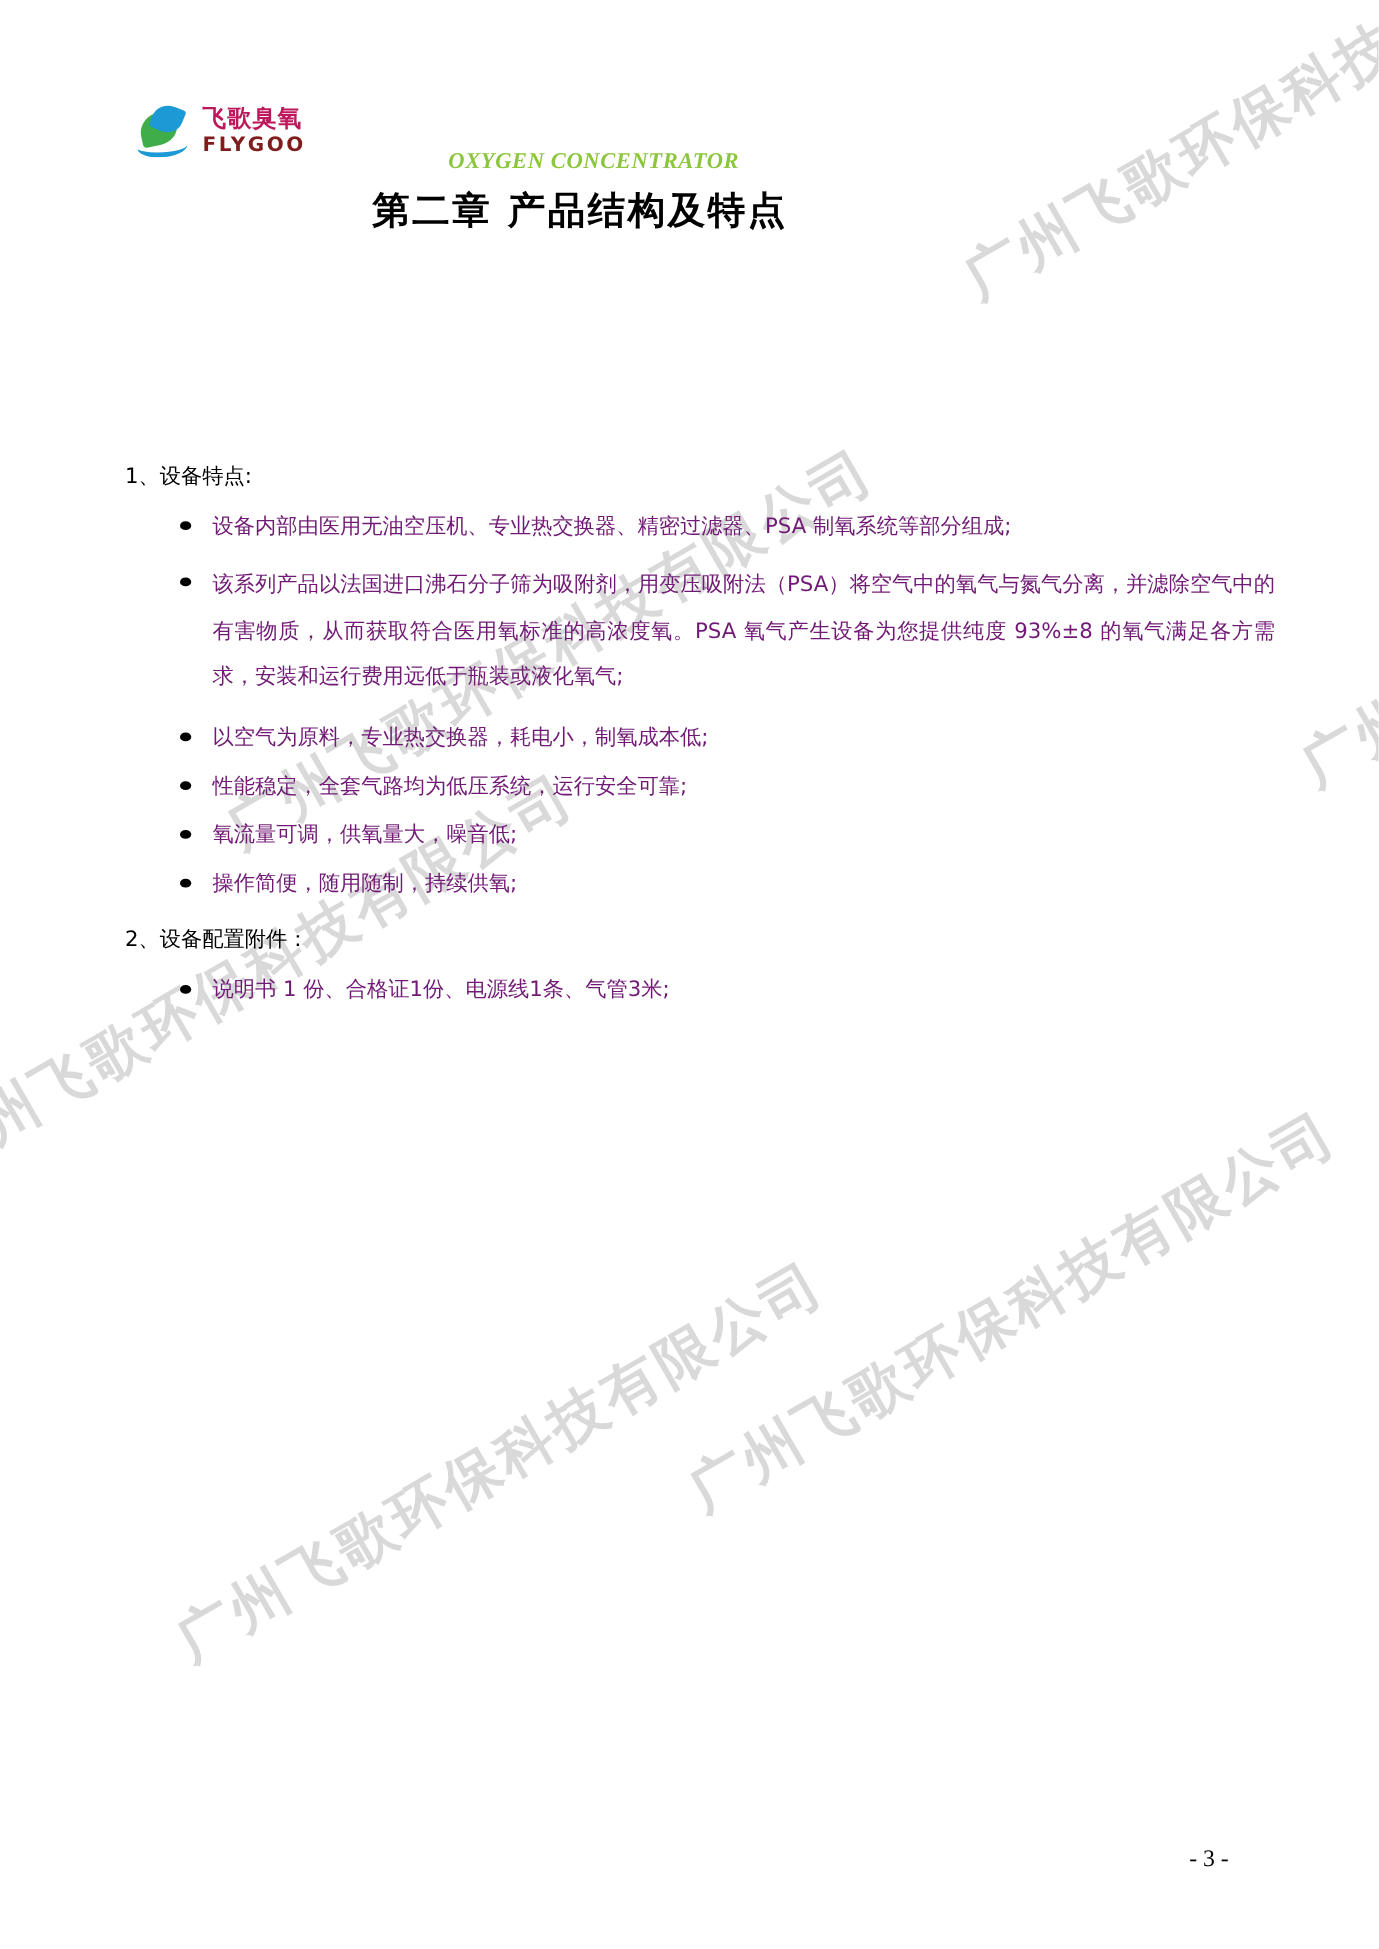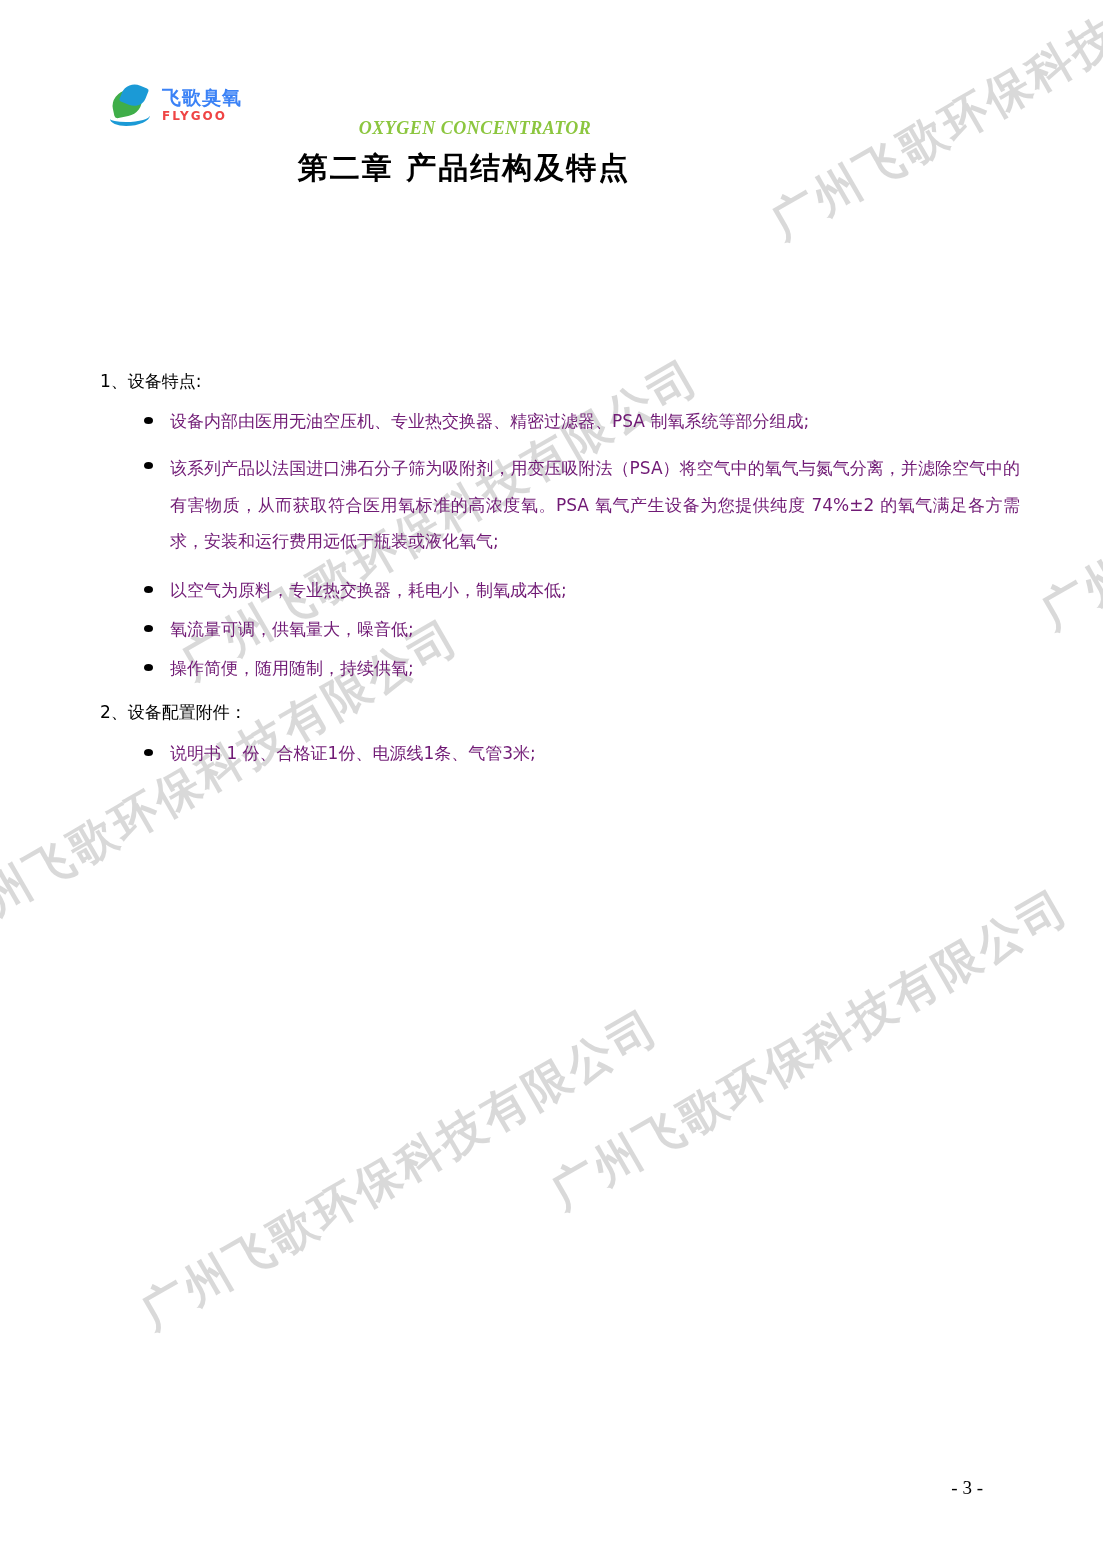--- a/index.html
+++ b/index.html
@@ -81,27 +81,27 @@
     border-radius: 0 0 60% 40%;
   }
   .logo-text {
     display: flex;
     flex-direction: column;
     line-height: 1.05;
   }
   .logo-cn {
     font-size: 19px;
     font-weight: bold;
-    color: #3b82f6;
+    color: #be185d;
     letter-spacing: 1px;
   }
   .logo-en {
-    font-size: 12px;
-    font-weight: bold;
-    color: #ef4444;
+    font-size: 16px;
+    font-weight: bold;
+    color: #7f1d1d;
     letter-spacing: 2px;
     margin-top: 2px;
   }
 
   .title-en {
     position: absolute;
     top: 118px;
     left: 0;
     width: 950px;
     text-align: center;
@@ -213,22 +213,23 @@
 
   <div class="title-en">OXYGEN CONCENTRATOR</div>
   <div class="title-cn">第二章 产品结构及特点</div>
 
   <div class="content">
 
     <p class="section-head">1、设备特点:</p>
 
     <ul class="bullets">
       <li>设备内部由医用无油空压机、专业热交换器、精密过滤器、PSA 制氧系统等部分组成;</li>
-      <li class="long">该系列产品以法国进口沸石分子筛为吸附剂，用变压吸附法（PSA）将空气中的氧气与氮气分离，并滤除空气中的有害物质，从而获取符合医用氧标准的高浓度氧。PSA 氧气产生设备为您提供纯度 74%±2 的氧气满足各方需求，安装和运行费用远低于瓶装或液化氧气;</li>
+      <li class="long">该系列产品以法国进口沸石分子筛为吸附剂，用变压吸附法（PSA）将空气中的氧气与氮气分离，并滤除空气中的有害物质，从而获取符合医用氧标准的高浓度氧。PSA 氧气产生设备为您提供纯度 93%±8 的氧气满足各方需求，安装和运行费用远低于瓶装或液化氧气;</li>
       <li class="tight">以空气为原料，专业热交换器，耗电小，制氧成本低;</li>
+      <li class="tight">性能稳定，全套气路均为低压系统，运行安全可靠;</li>
       <li class="tight">氧流量可调，供氧量大，噪音低;</li>
       <li class="tight">操作简便，随用随制，持续供氧;</li>
     </ul>
 
     <p class="section-head second">2、设备配置附件：</p>
 
     <ul class="bullets">
       <li>说明书 1 份、合格证1份、电源线1条、气管3米;</li>
     </ul>
 

